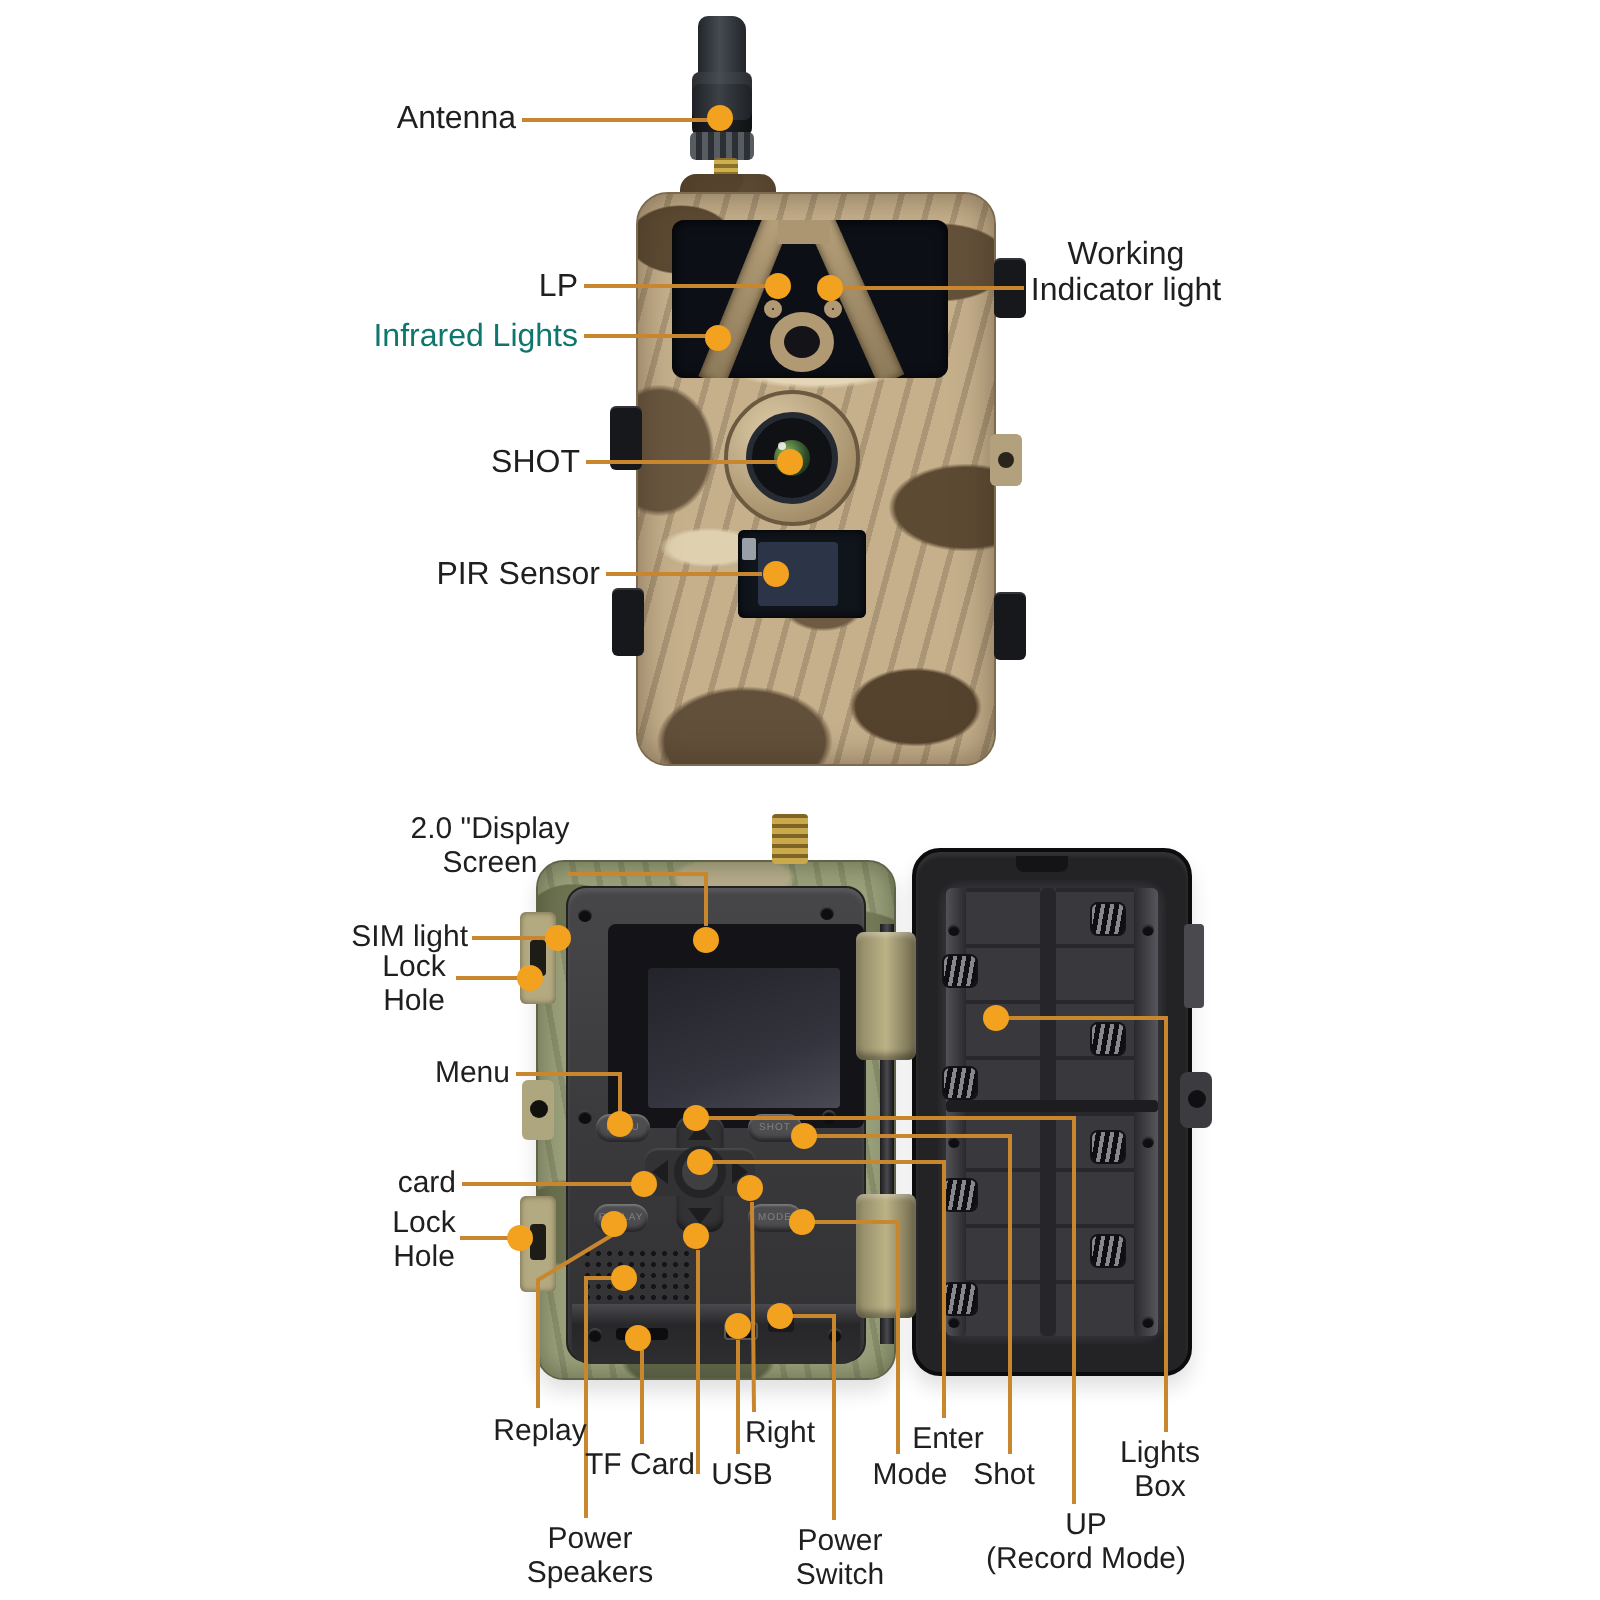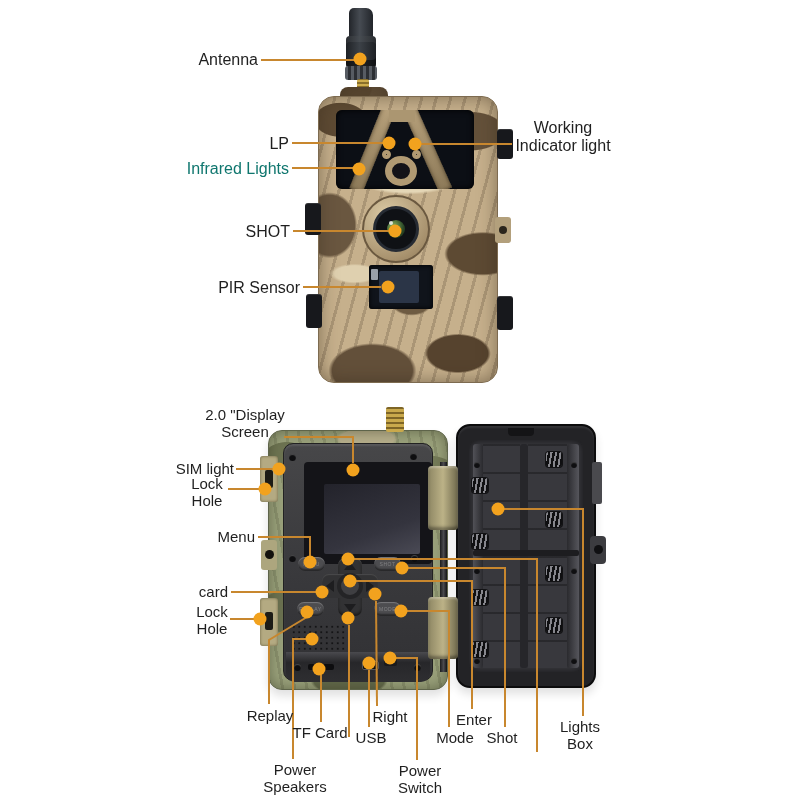--- a/index.html
+++ b/index.html
@@ -346,16 +346,18 @@
       <div class="callout-label center bottom" style="color: rgb(31, 31, 31); left: 295px; top: 762px;">Power
 Speakers</div>
       <div class="callout-label center bottom" style="color: rgb(31, 31, 31); left: 320px; top: 725px;">TF Card</div>
       <div class="callout-label center bottom" style="color: rgb(31, 31, 31); left: 371px; top: 730px;">USB</div>
       <div class="callout-label center bottom" style="color: rgb(31, 31, 31); left: 390px; top: 709px;">Right</div>
       <div class="callout-label center bottom" style="color: rgb(31, 31, 31); left: 420px; top: 763px;">Power
 Switch</div>
       <div class="callout-label center bottom" style="color: rgb(31, 31, 31); left: 455px; top: 730px;">Mode</div>
       <div class="callout-label center bottom" style="color: rgb(31, 31, 31); left: 474px; top: 712px;">Enter</div>
       <div class="callout-label center bottom" style="color: rgb(31, 31, 31); left: 502px; top: 730px;">Shot</div>
+      <div class="callout-label center bottom" style="color: rgb(31, 31, 31); left: 543px; top: 755px;">UP
+(Record Mode)</div>
       <div class="callout-label center bottom" style="color: rgb(31, 31, 31); left: 580px; top: 719px;">Lights
 Box</div>
     </div>
 </div>
 
 </body></html>

